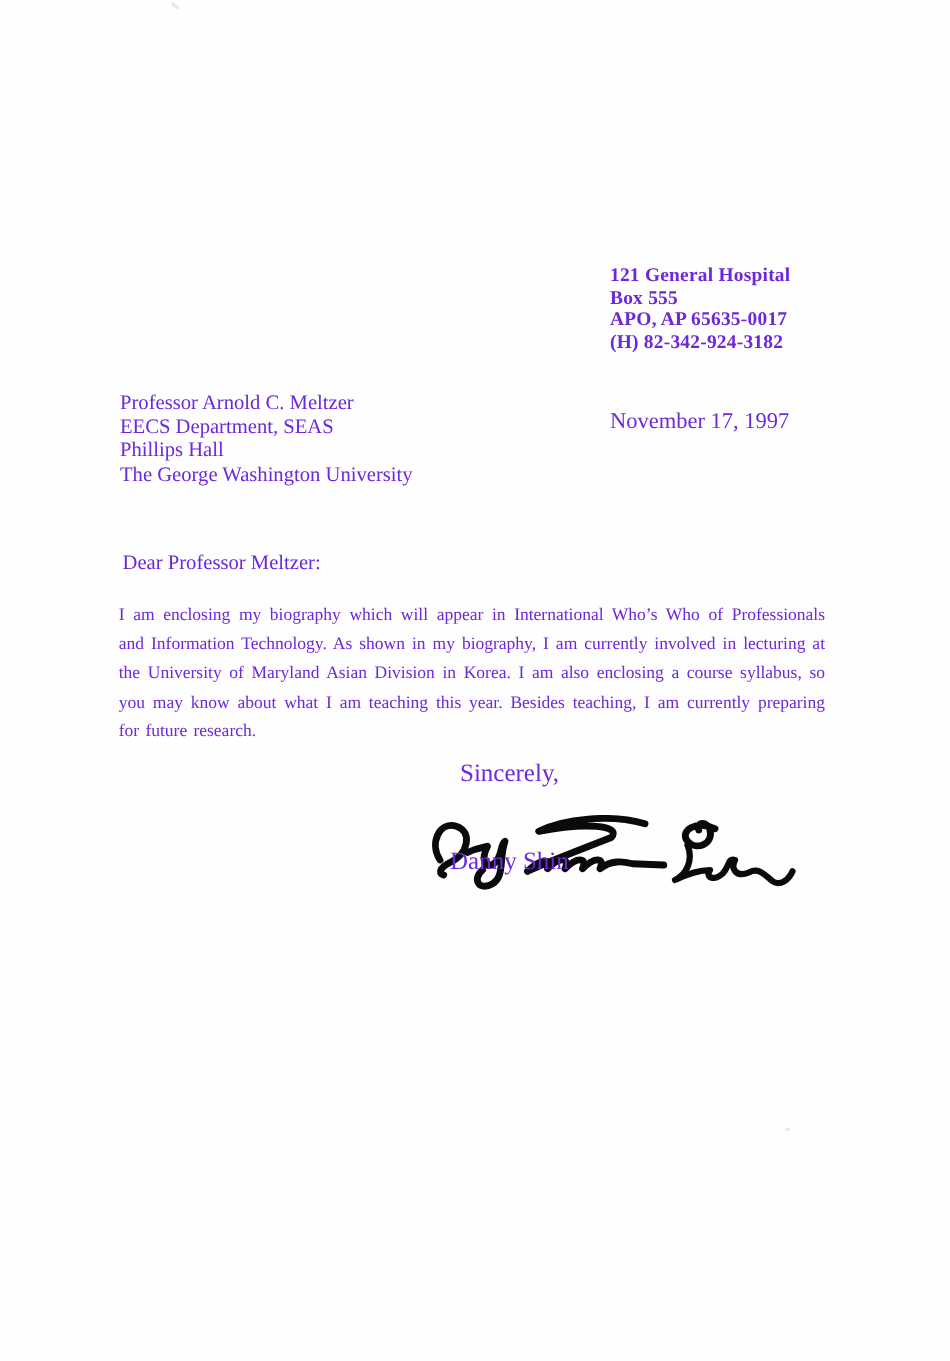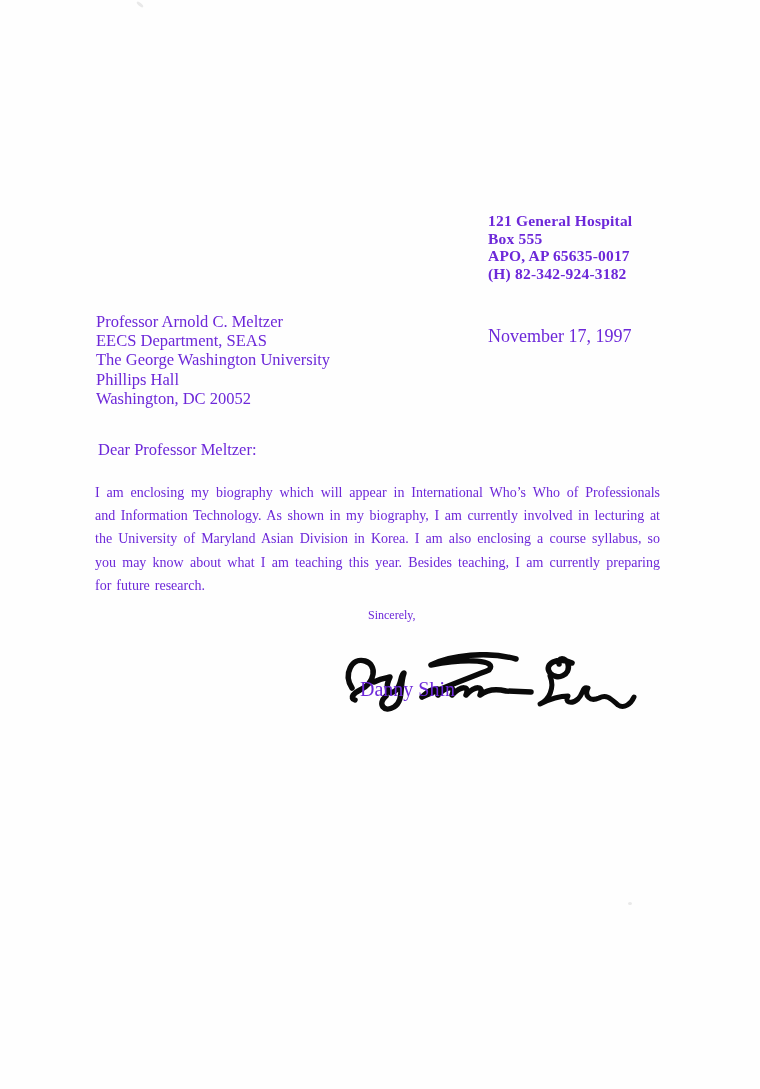--- a/index.html
+++ b/index.html
@@ -60,21 +60,21 @@
     line-height: 23.2px;
     text-align: justify;
     text-align-last: left;
     word-spacing: 1.5px;
     margin: 0;
   }
   .closing-phrase {
     position: absolute;
     left: 368px;
     top: 608px;
-    font-size: 12px;
+    font-size: 20px;
   }
   .signature-svg {
     position: absolute;
     left: 338px;
     top: 652px;
     width: 300px;
     height: 64px;
   }
   .signer-name {
     position: absolute;
@@ -96,23 +96,22 @@
     <div>Box 555</div>
     <div>APO, AP 65635-0017</div>
     <div>(H) 82-342-924-3182</div>
   </div>
 
   <div class="date-line">November 17, 1997</div>
 
   <div class="recipient-block">
     <div>Professor Arnold C. Meltzer</div>
     <div>EECS Department, SEAS</div>
+    <div>Phillips Hall</div>
     <div>The George Washington University</div>
-    <div>Phillips Hall</div>
-    <div>Washington, DC 20052</div>
   </div>
 
   <div class="salutation">Dear Professor Meltzer:</div>
 
   <p class="body-par">I am enclosing my biography which will appear in International Who’s Who of Professionals and Information Technology.  As shown in my biography, I am currently involved in lecturing at the University of Maryland Asian Division in Korea.  I am also enclosing a course syllabus, so you may know about what I am teaching this year.  Besides teaching, I am currently preparing for future research.</p>
 
   <div class="closing-phrase">Sincerely,</div>
 
   <svg class="signature-svg" viewBox="0 0 300 64" fill="none" stroke="#0a0a0a" stroke-linecap="round" stroke-linejoin="round">
 

